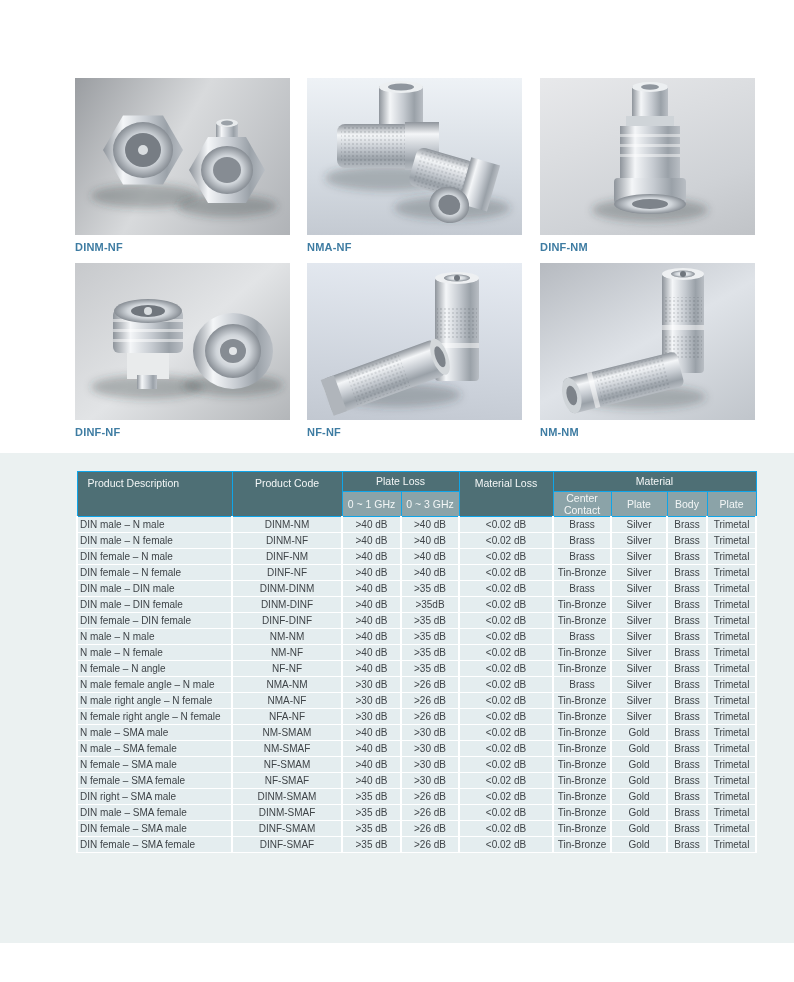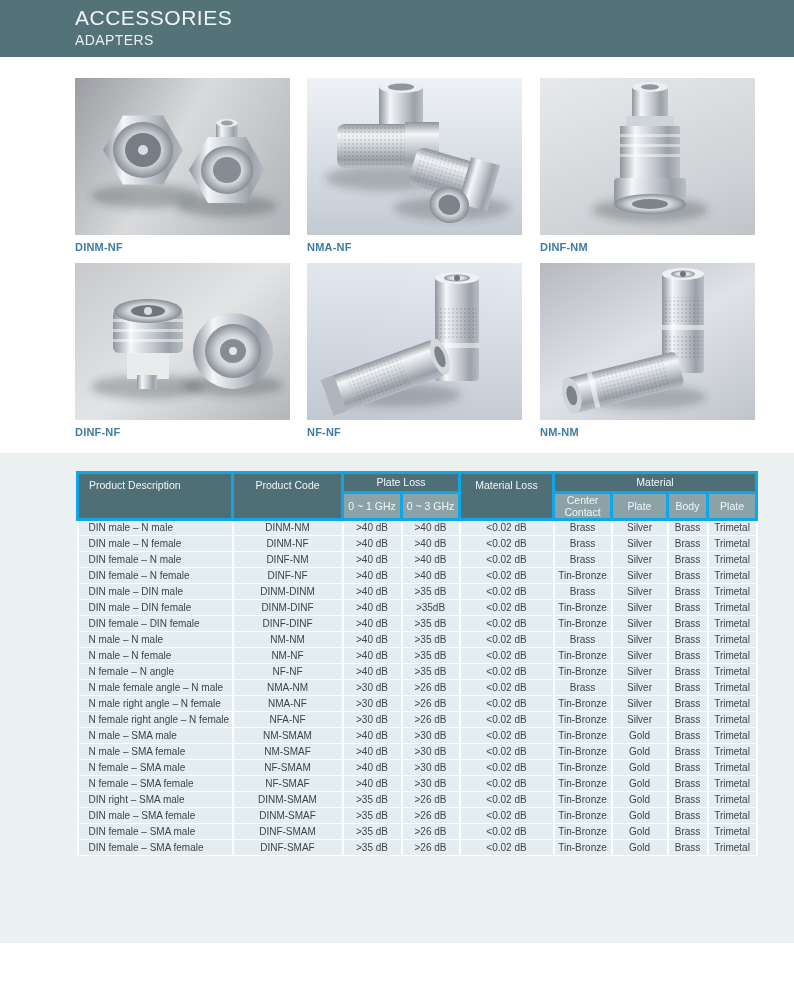--- a/index.html
+++ b/index.html
@@ -37,34 +37,34 @@
   .bg-f{background:linear-gradient(150deg,#b6bac0 0%,#dfe3e8 50%,#c0c5cb 100%);}
   
   .panel{position:absolute;left:0;top:453px;width:794px;height:490px;background:var(--panel-bg);}
   table.spec{
     position:absolute;left:76px;top:18px;width:679px;
     border-collapse:collapse;table-layout:fixed;
     border:1px solid #C9D6D8;
   }
   table.spec th{
     background:var(--th-bg);color:var(--th-text);font-weight:400;font-size:10.5px;
-    border:3px solid #0ea5e9;text-align:center;line-height:1.15;
+    border:1px solid #0ea5e9;text-align:center;line-height:1.15;
   }
   table.spec tr.h1 th{height:20px;}
   table.spec tr.h2 th{height:25px;background:var(--th-sub-bg);}
   table.spec th.span2{vertical-align:top;padding-top:5px;}
   table.spec th.desc{text-align:left;padding-left:10px;}
   table.spec td{
     background:var(--row-bg);color:var(--body-text);font-size:10px;height:16px;
     text-align:center;padding:0 3px;line-height:1;
     border-left:2px solid #fff;border-right:2px solid #fff;
     border-top:1px solid #fff;border-bottom:1px solid #fff;
     white-space:nowrap;overflow:hidden;
   }
-  table.spec td.left{text-align:left;padding-left:10px;}
+  table.spec td.left{text-align:left;padding-left:2px;}
   .defs-holder{position:absolute;width:0;height:0;overflow:hidden;}
 </style>
 </head>
 <body>
 
 <svg class="defs-holder" aria-hidden="true">
   <defs>
     <linearGradient id="met" x1="0" y1="0" x2="1" y2="0">
       <stop offset="0" stop-color="#8e949b"></stop>
         <stop offset="0.25" stop-color="#f4f6f8"></stop>
@@ -88,24 +88,20 @@
       <circle cx="2" cy="2" r="0.9" fill="rgba(40,45,50,0.18)"></circle>
     </pattern>
     <filter id="soft" x="-60%" y="-60%" width="220%" height="220%">
         <feGaussianBlur stdDeviation="4"></feGaussianBlur>
       </filter>
   </defs>
 </svg>
 
 <div class="page">
 
-  <div class="top-band">
-    <div class="title">ACCESSORIES</div>
-    <div class="subtitle">ADAPTERS</div>
-  </div>
 
   <div class="product-card pos-1">
     <div class="photo bg-a">
       <svg viewBox="0 0 215 157">
         <ellipse cx="70" cy="118" rx="54" ry="12" fill="rgba(50,55,60,.30)" filter="url(#soft)"></ellipse>
         <ellipse cx="152" cy="128" rx="50" ry="11" fill="rgba(50,55,60,.30)" filter="url(#soft)"></ellipse>
         <polygon points="108,72 88,106.6 48,106.6 28,72 48,37.4 88,37.4" fill="url(#met)"></polygon>
         <ellipse cx="68" cy="72" rx="30" ry="28" fill="url(#face)"></ellipse>
         <ellipse cx="68" cy="72" rx="18" ry="17" fill="#777d84"></ellipse>
         <circle cx="68" cy="72" r="5" fill="#d9dde0"></circle>

